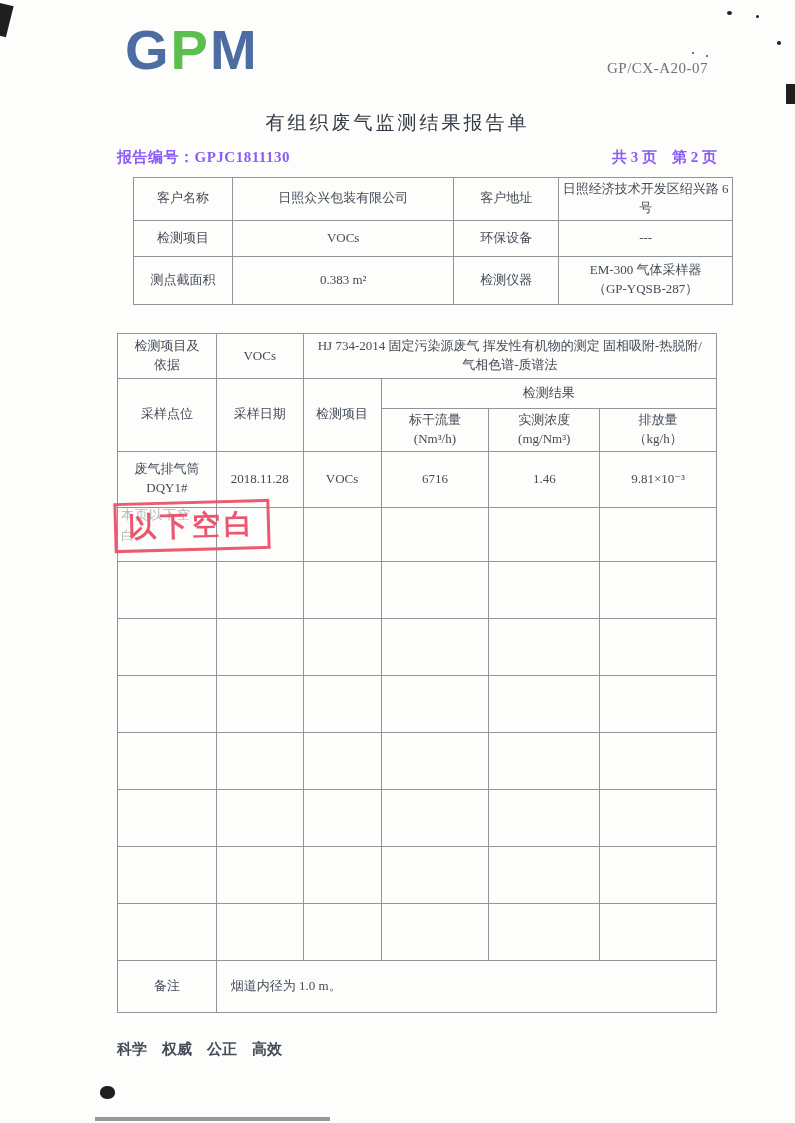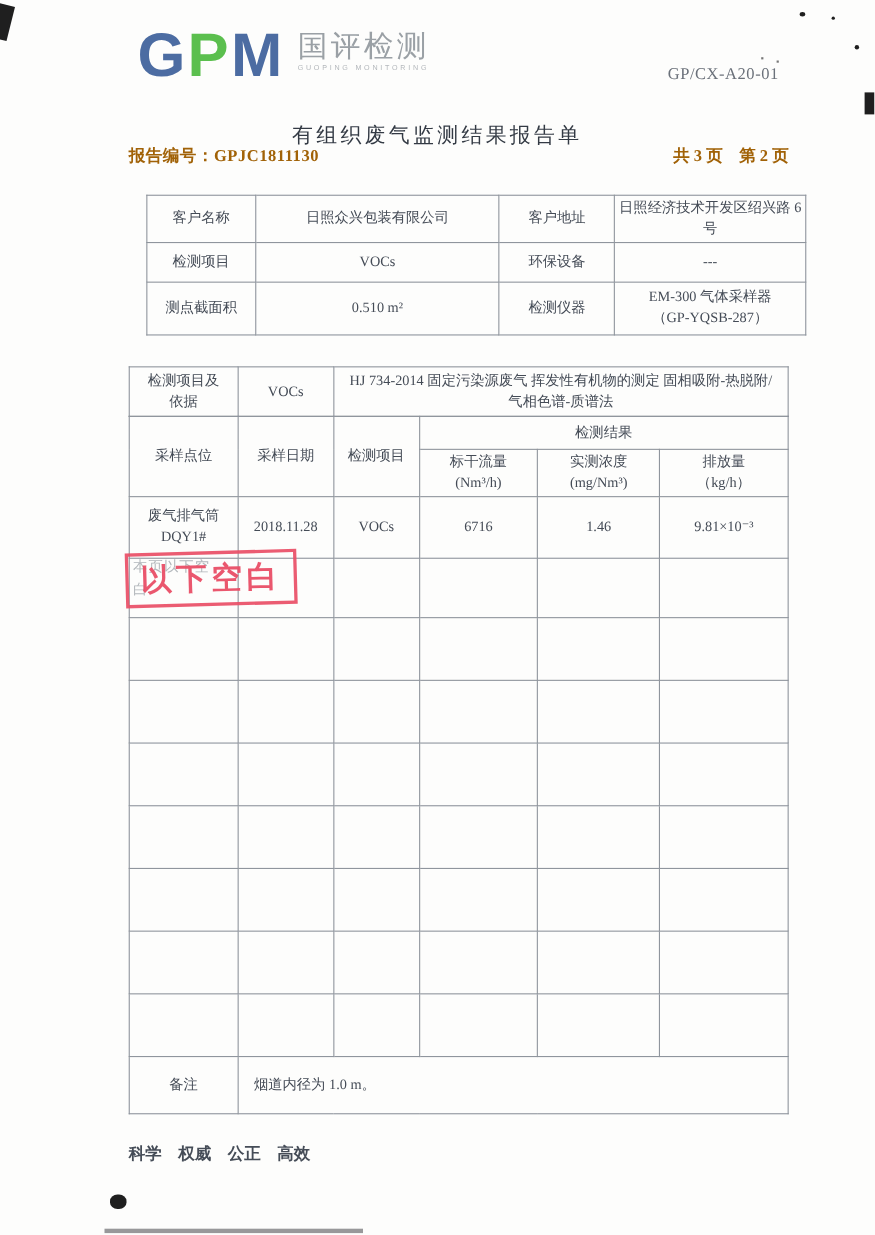--- a/index.html
+++ b/index.html
@@ -17,21 +17,21 @@
   .logo{position:absolute;left:125px;top:22px;display:flex;align-items:flex-start;}
   .logo-letters{font-family:"Liberation Sans","DejaVu Sans",sans-serif;font-weight:700;font-size:56px;line-height:1;letter-spacing:2px;}
   .lg{color:#4c6ca2;} .lp{color:#5bbf4e;} .lm{color:#4c6ca2;}
   .logo-cn-wrap{margin-left:12px;margin-top:4px;}
   .logo-cn{font-size:27px;color:#9aa0a5;letter-spacing:3px;line-height:1.2;}
   .logo-en{font-size:6.5px;color:#b4b8bc;letter-spacing:2.5px;margin-top:1px;font-family:"Liberation Sans",sans-serif;}
   .doc-code{position:absolute;left:607px;top:60px;font-size:15px;color:#6b717a;letter-spacing:.5px;}
 
   
   .title{position:absolute;left:0;top:110px;width:100%;text-align:center;font-size:19px;font-weight:400;letter-spacing:3px;color:#333a44;}
-  .report-line{position:absolute;left:117px;top:132px;width:600px;display:flex;justify-content:space-between;align-items:baseline;font-weight:700;color:#a16207;}
+  .report-line{position:absolute;left:117px;top:148px;width:600px;display:flex;justify-content:space-between;align-items:baseline;font-weight:700;color:#8b5cf6;}
   .report-no{font-size:15px;letter-spacing:.5px;}
   .pagination{font-size:15px;}
 
   
   table{width:600px;margin-left:117px;border-collapse:collapse;table-layout:fixed;}
   table.t2,table.t3{margin-top:-1px;}
   td{border:1px solid #8f959d;text-align:center;vertical-align:middle;font-size:13px;color:#444b56;padding:2px 3px;line-height:1.45;}
   .t1{position:absolute;top:177px;left:16px;}
   .t2{position:absolute;top:334px;left:0;}
   .t3{position:absolute;top:379px;left:0;}
@@ -69,26 +69,22 @@
   .a8{left:692px;top:52px;width:2px;height:2px;background:#777;}
   .a9{left:706px;top:55px;width:2px;height:2px;background:#777;}
 </style>
 </head>
 <body>
 
 <div class="page">
 
   <div class="logo">
     <div class="logo-letters"><span class="lg">G</span><span class="lp">P</span><span class="lm">M</span></div>
-    <div class="logo-cn-wrap">
-      <div class="logo-cn">国评检测</div>
-      <div class="logo-en">GUOPING MONITORING</div>
-    </div>
-  </div>
-  <div class="doc-code">GP/CX-A20-01</div>
+  </div>
+  <div class="doc-code">GP/CX-A20-07</div>
 
   <div class="title">有组织废气监测结果报告单</div>
 
   <div class="report-line">
     <div class="report-no"><span>报告编号：</span><span>GPJC1811130</span></div>
     <div class="pagination">共 3 页　第 2 页</div>
   </div>
 
   <table class="t1">
     <colgroup>
@@ -105,21 +101,21 @@
         <td>日照经济技术开发区绍兴路 6 号</td>
       </tr>
       <tr style="height:36px">
         <td>检测项目</td>
         <td>VOCs</td>
         <td>环保设备</td>
         <td>---</td>
       </tr>
       <tr style="height:48px">
         <td>测点截面积</td>
-        <td>0.510 m²</td>
+        <td>0.383 m²</td>
         <td>检测仪器</td>
         <td class="ml">EM-300 气体采样器
 （GP-YQSB-287）</td>
       </tr>
     </tbody>
   </table>
 
   <table class="t2">
     <colgroup>
         <col style="width:16.5%">

